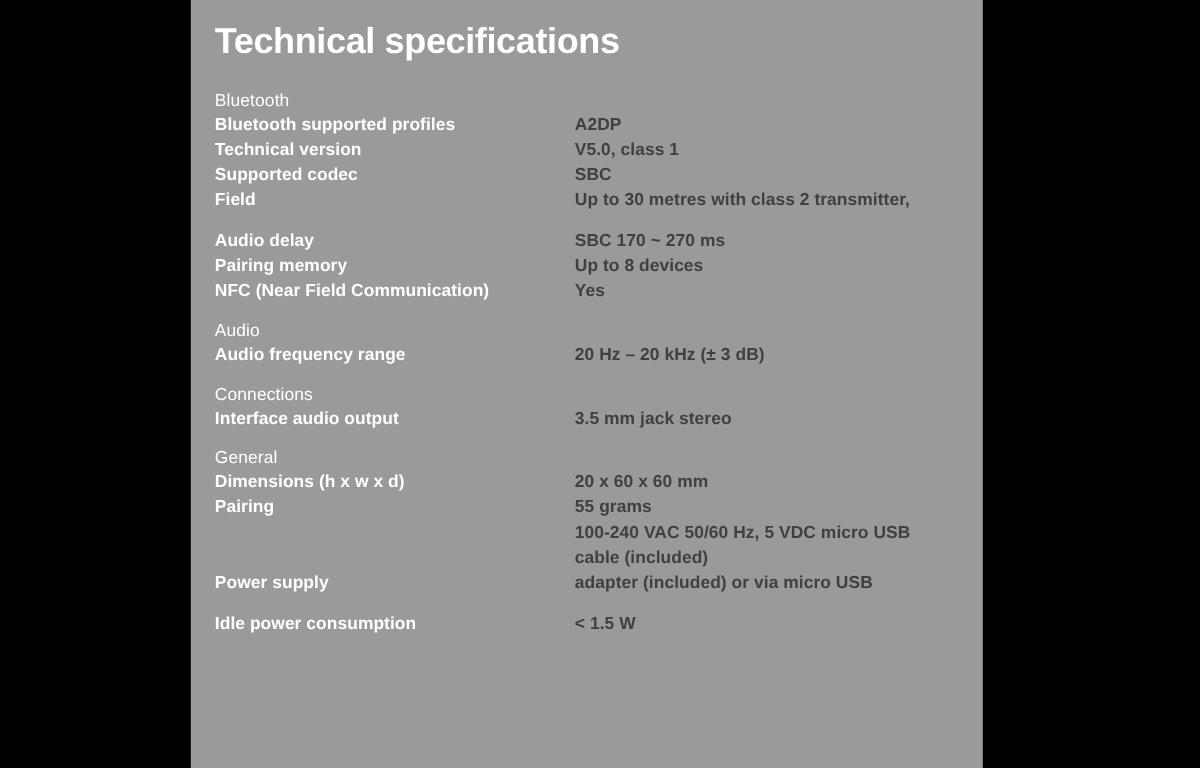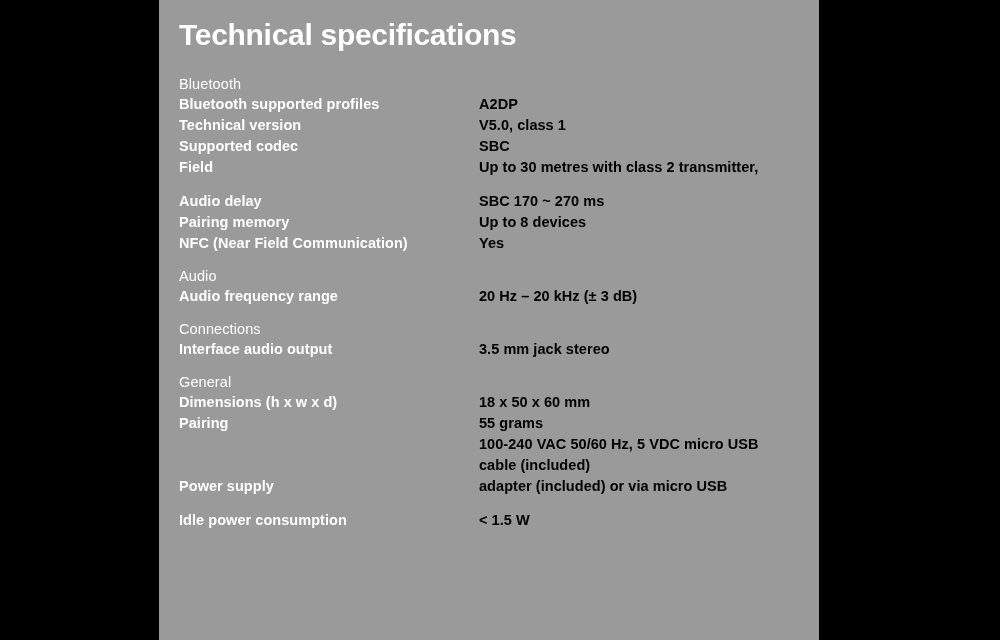--- a/index.html
+++ b/index.html
@@ -62,21 +62,21 @@
   .label {
     width: 300px;
     flex: 0 0 300px;
     font-size: 14.5px;
     color: #ffffff;
     letter-spacing: 0.05px;
   }
   .value {
     flex: 1 1 auto;
     font-size: 14.5px;
-    color: #000000;
+    color: #404040;
     letter-spacing: 0.05px;
   }
   .value .line {
     display: block;
   }
 </style>
 </head>
 <body>
 
 <div id="page">
@@ -145,21 +145,21 @@
               <div class="value">
                 <span class="line">3.5 mm jack stereo</span>
               </div>
             </div>
           </div>
           <div class="section">
             <div class="section-title">General</div>
             <div class="row">
               <div class="label">Dimensions (h x w x d)</div>
               <div class="value">
-                <span class="line">18 x 50 x 60 mm</span>
+                <span class="line">20 x 60 x 60 mm</span>
               </div>
             </div>
             <div class="row">
               <div class="label">Pairing</div>
               <div class="value">
                 <span class="line">55 grams</span>
               </div>
             </div>
             <div class="row">
               <div class="label">Power supply</div>

